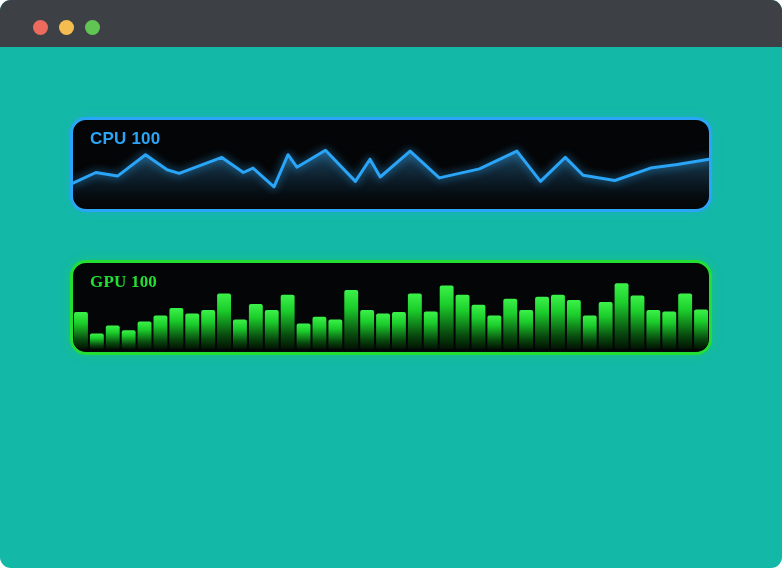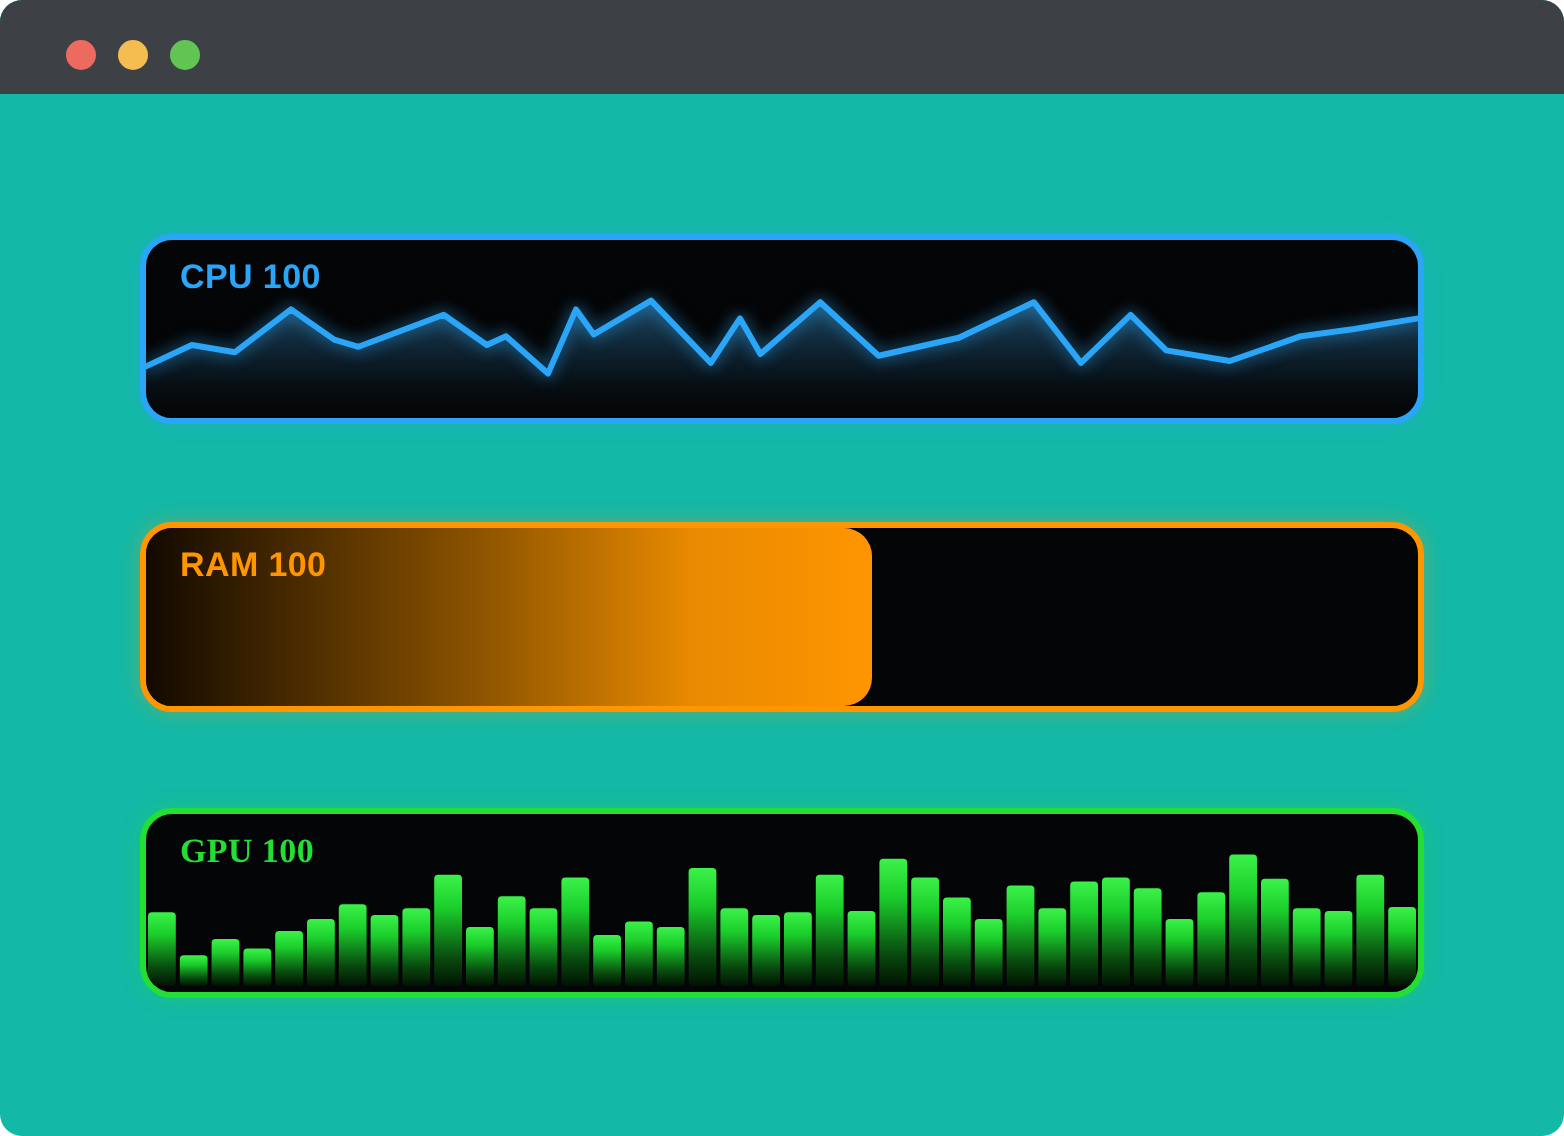--- a/index.html
+++ b/index.html
@@ -57,26 +57,20 @@
                 <stop offset="1" stop-color="rgba(5,15,25,0.05)"></stop>
               </linearGradient>
             </defs>
             <polygon points="0.0,63.2 22.9,52.5 44.5,56.1 72.5,34.7 94.1,49.8 106.2,53.4 148.8,37.4 170.4,52.5 180.0,48.1 201.0,66.8 215.0,34.7 223.9,47.2 252.5,30.3 282.4,61.4 297.0,39.2 307.2,57.0 337.1,31.1 366.3,57.9 406.4,48.9 443.9,31.1 467.5,61.4 492.3,37.4 510.1,55.2 541.9,60.5 577.5,48.1 604.2,44.5 636.0,39.2 636,89 0,89" fill="url(#cpuFill)"></polygon>
             <polyline points="0.0,63.2 22.9,52.5 44.5,56.1 72.5,34.7 94.1,49.8 106.2,53.4 148.8,37.4 170.4,52.5 180.0,48.1 201.0,66.8 215.0,34.7 223.9,47.2 252.5,30.3 282.4,61.4 297.0,39.2 307.2,57.0 337.1,31.1 366.3,57.9 406.4,48.9 443.9,31.1 467.5,61.4 492.3,37.4 510.1,55.2 541.9,60.5 577.5,48.1 604.2,44.5 636.0,39.2" fill="none" stroke="#2aa5f7" stroke-width="3" stroke-linejoin="round" stroke-linecap="round"></polyline>
           </svg>
       </div>
       <div class="label" id="cpu-label" style="color: rgb(42, 165, 247);">CPU 100</div>
     </div>
 
-    <div class="widget widget-ram" id="ram-widget" style="border-color: rgb(255, 149, 0); box-shadow: rgba(255, 149, 0, 0.333) 0px 0px 10px;">
-      <div class="inner">
-        <div class="ram-fill" id="ram-fill" style="width: 57%; background: linear-gradient(90deg, rgb(18, 9, 0) 0%, rgb(138, 82, 0) 45%, rgb(232, 138, 0) 75%, rgb(255, 149, 0) 100%);"></div>
-      </div>
-      <div class="label" id="ram-label" style="color: rgb(255, 149, 0);">RAM 100</div>
-    </div>
 
     <div class="widget widget-gpu" id="gpu-widget" style="border-color: rgb(35, 223, 51); box-shadow: rgba(35, 223, 51, 0.333) 0px 0px 10px;">
       <div class="inner">
         <svg id="gpu-chart" class="chart-svg" viewBox="0 0 636 89" preserveAspectRatio="none">
             <defs>
               <linearGradient id="gpuGrad" x1="0" y1="0" x2="0" y2="1">
                 <stop offset="0" stop-color="#3bf249"></stop>
                 <stop offset="0.3" stop-color="#1bce2b"></stop>
                 <stop offset="0.75" stop-color="#084a0e"></stop>
                 <stop offset="1" stop-color="#021202"></stop>

